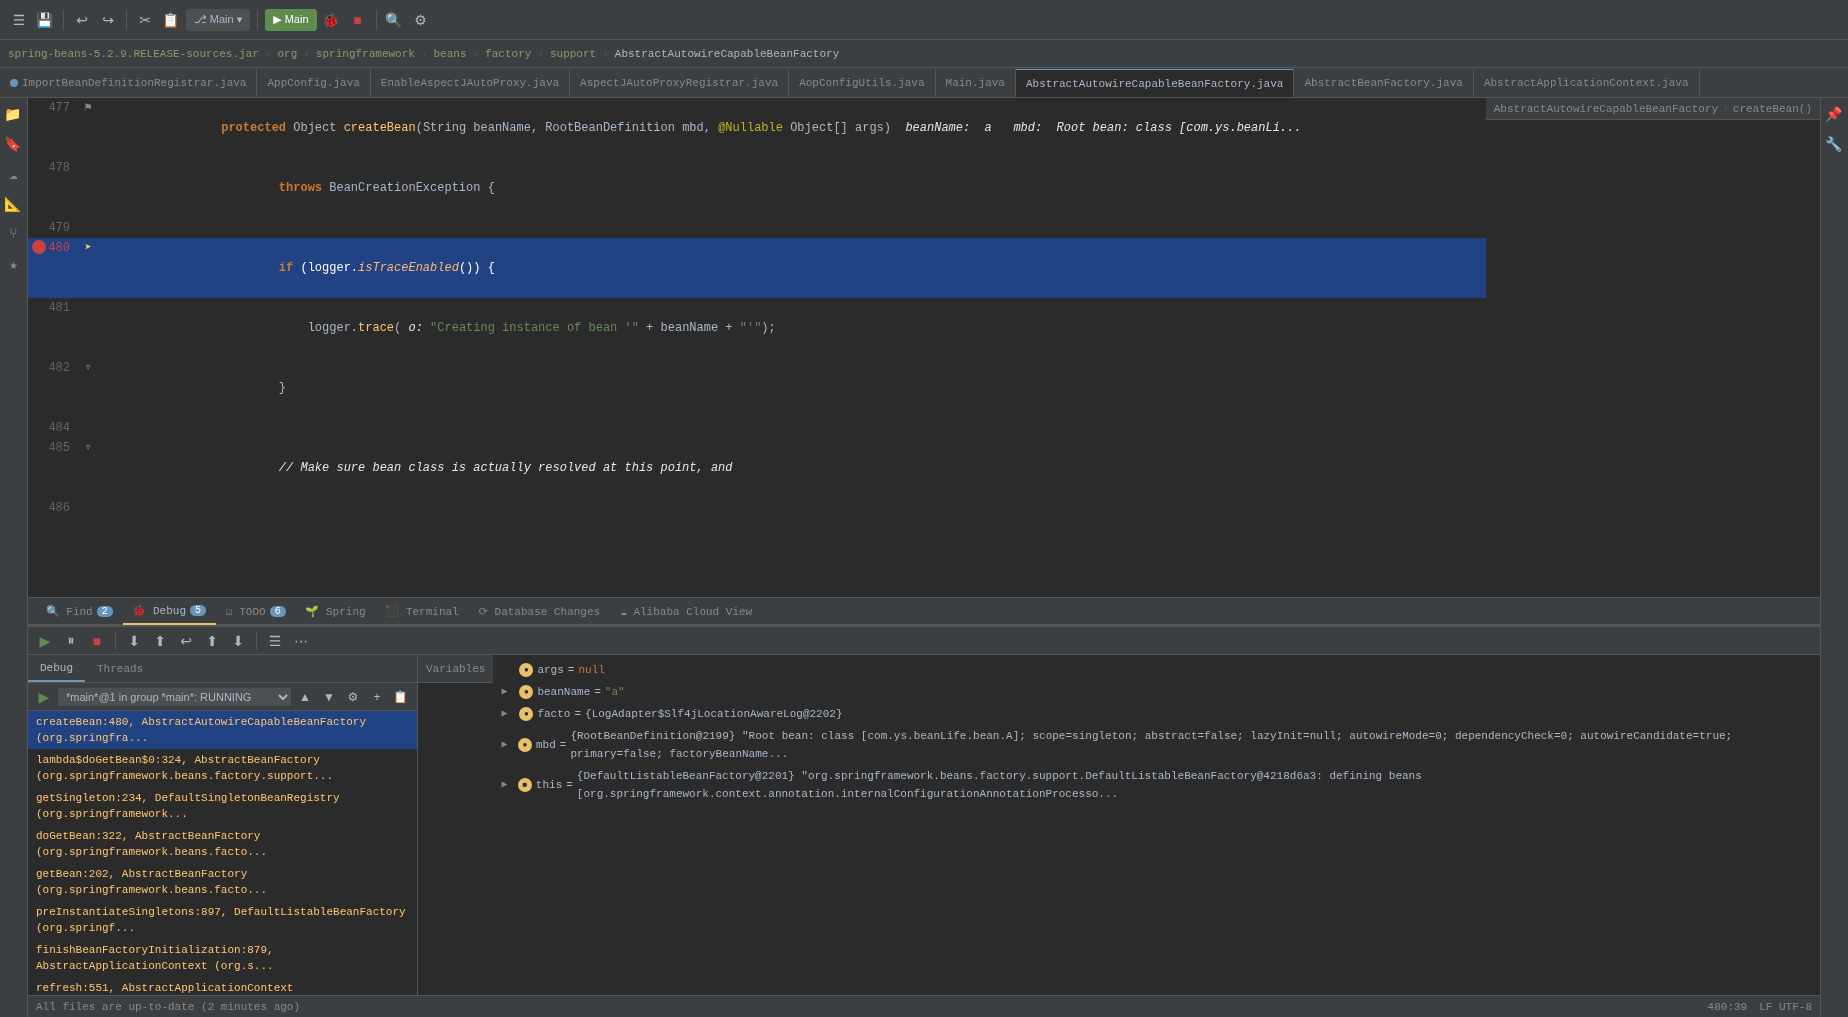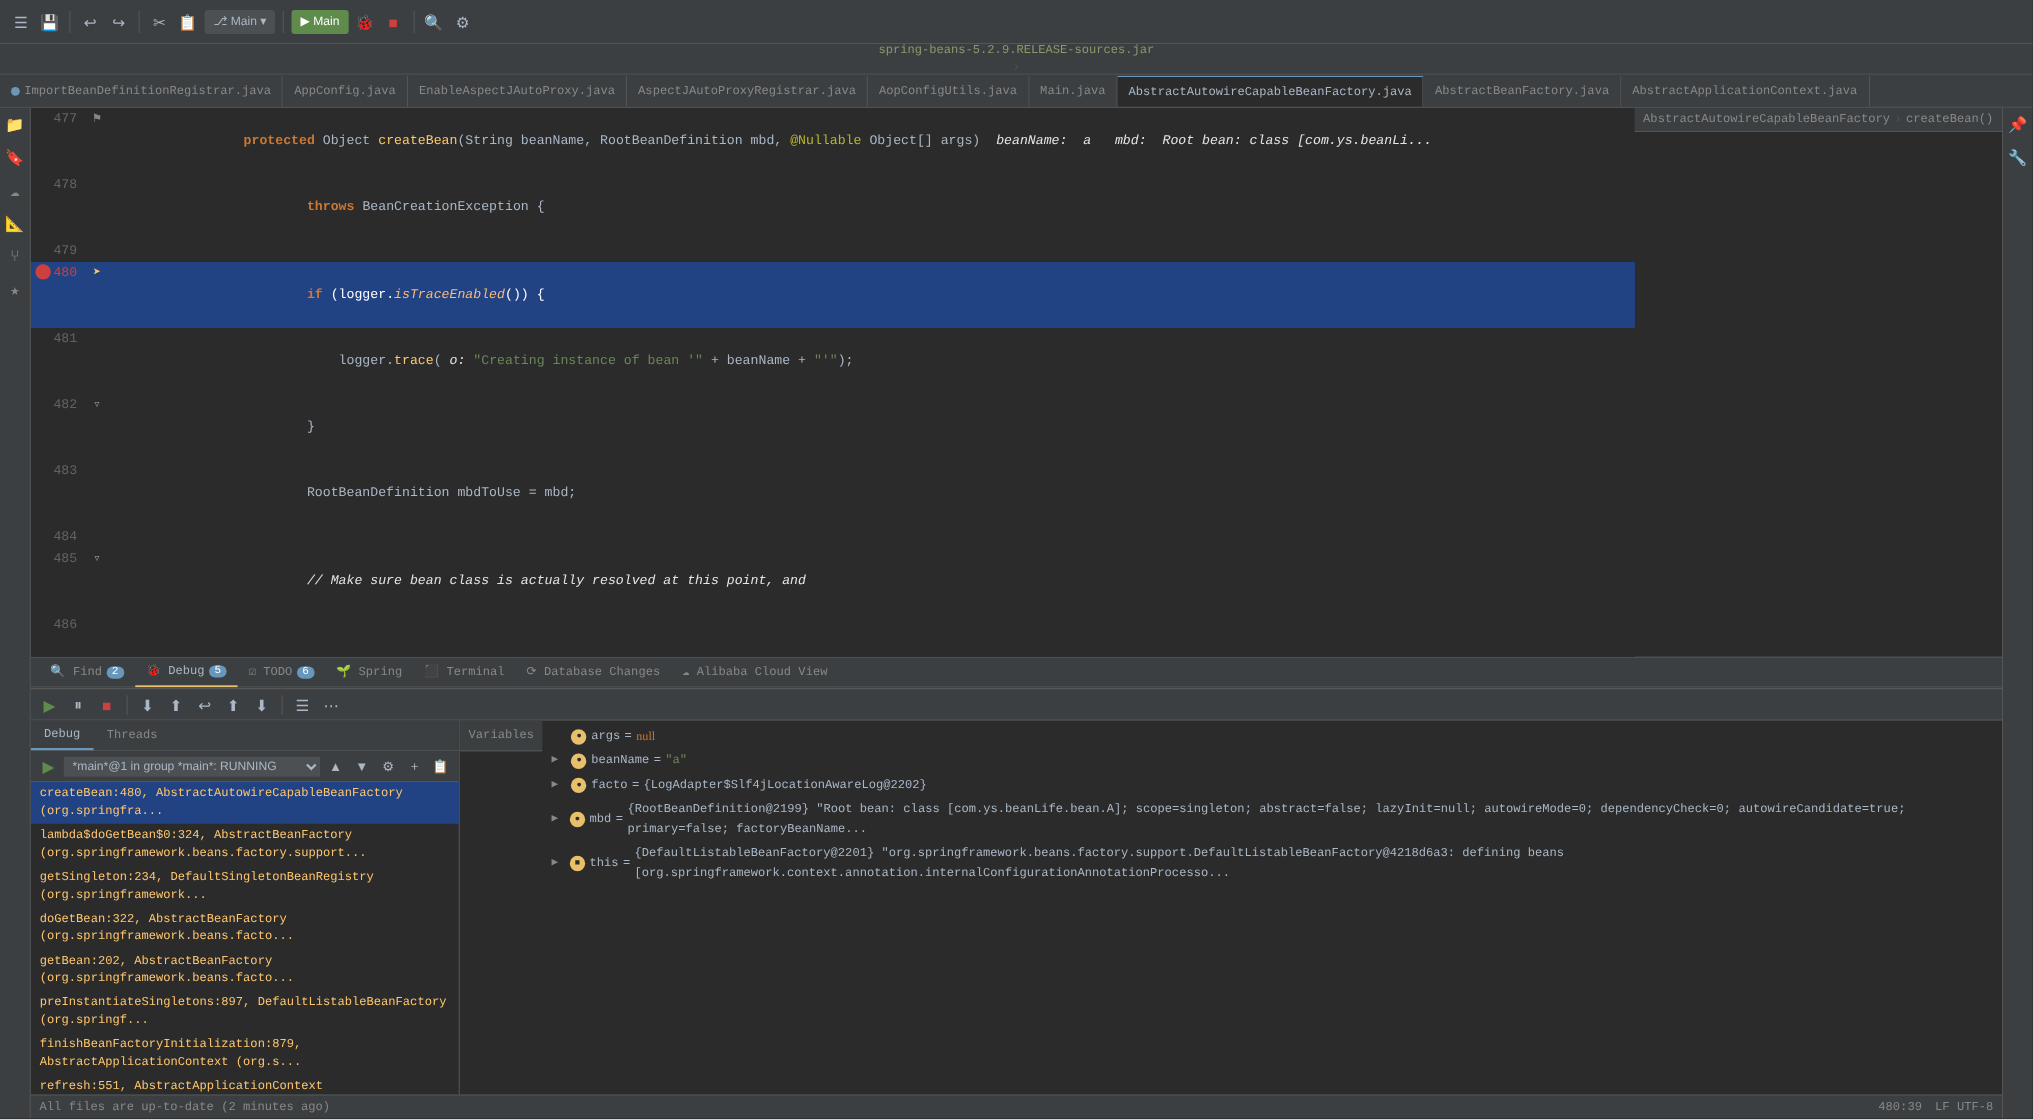--- a/index.html
+++ b/index.html
@@ -45,21 +45,20 @@
       background: #3c3f41;
       height: 28px;
       display: flex;
       align-items: center;
       padding: 0 8px;
       gap: 4px;
       font-size: 11px;
       color: #8a9a6a;
       border-bottom: 1px solid #555;
       flex-shrink: 0;
-      flex-direction: column;
     }
     .filepath-sep { color: #555; margin: 0 2px; }
 
     
     .editor-tabs {
       background: #3c3f41;
       height: 30px;
       display: flex;
       align-items: flex-end;
       border-bottom: 1px solid #555;
@@ -332,21 +331,21 @@
       align-items: center;
       gap: 4px;
       line-height: 18px;
       cursor: pointer;
     }
     .var-expand { color: #888; width: 14px; font-size: 10px; }
     .var-icon { width: 14px; height: 14px; border-radius: 50%; background: #e8bf6a; display: inline-flex; align-items: center; justify-content: center; font-size: 8px; color: #2b2b2b; font-weight: bold; flex-shrink: 0; }
     .var-name { color: #a9b7c6; }
     .var-eq { color: #a9b7c6; }
     .var-val { color: #6a8759; }
-    .var-val.null-val { color: #cc7832; font-family: Liberation Serif, serif; }
+    .var-val.null-val { color: #cc7832; }
     .var-val.str-val { color: #6a8759; }
 
     
     .status-bar {
       background: #3c3f41;
       height: 22px;
       display: flex;
       align-items: center;
       padding: 0 8px;
       font-size: 11px;
@@ -511,27 +510,20 @@
             </tr>
 
             <tr>
               <td class="line-num">482</td>
               <td class="line-gutter">▿</td>
               <td class="line-code">
                 &nbsp;&nbsp;&nbsp;&nbsp;&nbsp;&nbsp;&nbsp;&nbsp;}
               </td>
             </tr>
 
-            <tr>
-              <td class="line-num">483</td>
-              <td class="line-gutter"></td>
-              <td class="line-code">
-                &nbsp;&nbsp;&nbsp;&nbsp;&nbsp;&nbsp;&nbsp;&nbsp;<span class="type">RootBeanDefinition</span> mbdToUse = mbd;
-              </td>
-            </tr>
 
             <tr>
               <td class="line-num">484</td>
               <td class="line-gutter"></td>
               <td class="line-code">&nbsp;</td>
             </tr>
 
             <tr>
               <td class="line-num">485</td>
               <td class="line-gutter">▿</td>

